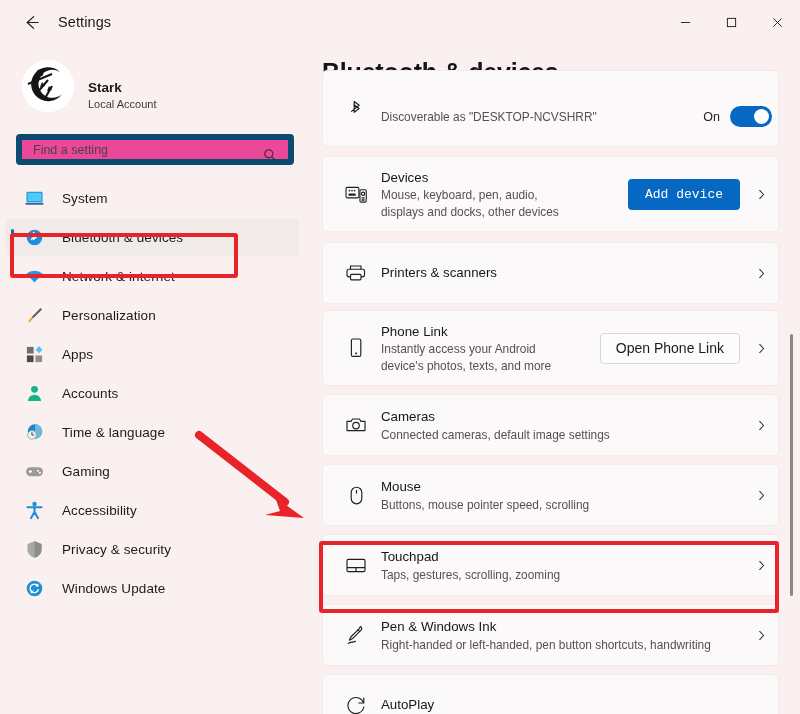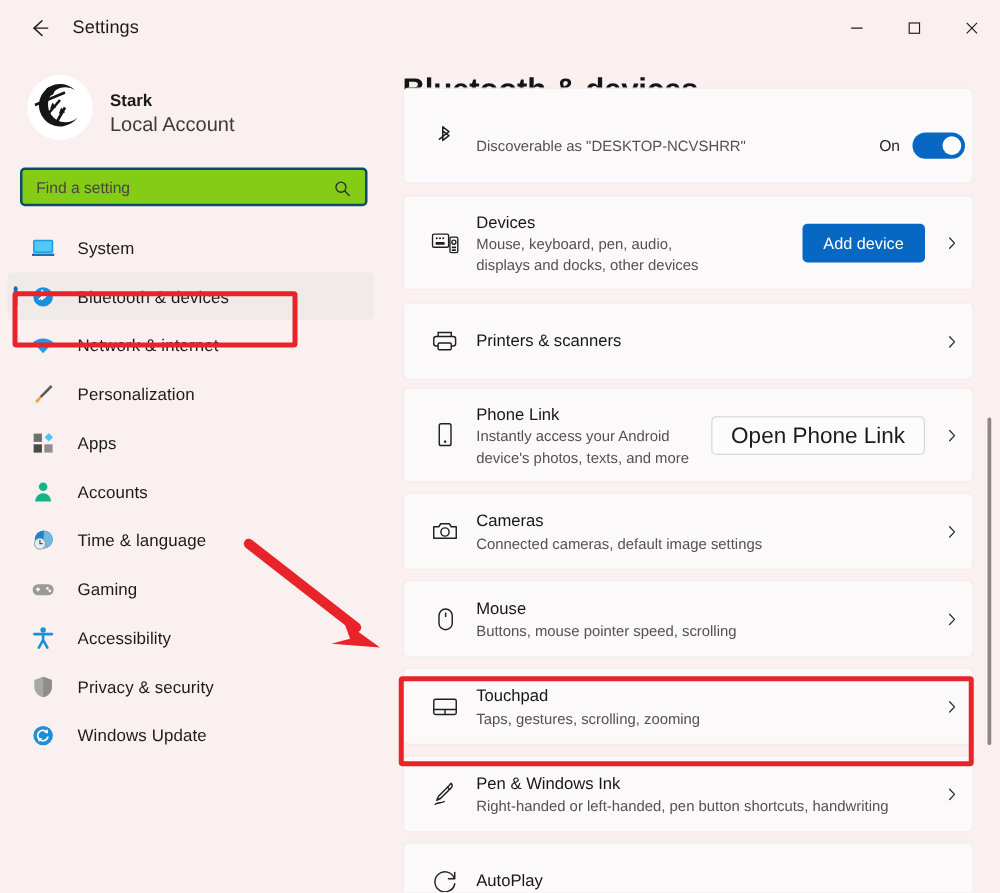--- a/index.html
+++ b/index.html
@@ -50,26 +50,26 @@
     display: flex; align-items: flex-end; margin: 16px 0 0 22px;
   }
   #avatar {
     width: 52px; height: 52px; border-radius: 50%;
     background: #ffffff; position: relative; overflow: hidden;
     flex: none;
   }
   #avatar svg { position: absolute; left: 0; top: 0; }
   #profile-text { margin-left: 14px; }
   #profile-name { font-size: 13.5px; font-weight: bold; color: #1b1b1b; line-height: 1.35; }
-  #profile-sub { font-size: 16px; color: #3b3b3b; line-height: 1.35; }
+  #profile-sub { font-size: 11px; color: #3b3b3b; line-height: 1.35; }
 
   #searchbox {
     position: relative; margin: 22px 0 0 16px;
     width: 278px; height: 31px;
-    background: #84cc16; border: 2px solid #0c4a6e; border-radius: 4px;
+    background: #ec4899; border: 6px solid #0c4a6e; border-radius: 4px;
     display: flex; 
   }
   #searchbox input {
     border: none; outline: none; background: transparent;
     font-family: "Liberation Sans", sans-serif;
     font-size: 12.5px; color: #2b2b2b;
     margin-left: 11px; width: 220px;
   }
   #searchbox input::placeholder { color: #4a4444; }
   #search-icon { position: absolute; right: 11px; top: 8px; }
@@ -122,28 +122,28 @@
   .card-title { font-size: 13.3px; color: #171717; line-height: 1.45; }
   .card-sub { font-size: 11.9px; color: #585050; line-height: 1.36; }
   .chev {
     width: 34px; flex: none; display: flex;
     align-items: center; justify-content: center; color: #2b2b2b;
   }
 
   .btn-primary {
     height: 31px; padding: 0 17px; border: none; border-radius: 4px;
     background: #0768c4; color: #ffffff;
-    font-family: Liberation Sans, sans-serif; font-size: 13px;
+    font-family: Liberation Mono, monospace; font-size: 13px;
     cursor: pointer; white-space: nowrap; margin-right: 4px;
   }
   .btn-secondary {
     height: 31px; padding: 0 15px;
     border: 1px solid #dcd5d4; border-radius: 4px;
     background: #fdfcfc; color: #1b1b1b;
-    font-family: "Liberation Sans", sans-serif; font-size: 18px;
+    font-family: "Liberation Sans", sans-serif; font-size: 14px;
     cursor: pointer; white-space: nowrap; margin-right: 4px;
   }
 
   .toggle-wrap { display: flex; align-items: center; margin-right: 6px; margin-top: 16px; }
   .toggle-label { font-size: 12.5px; color: #272121; margin-right: 10px; }
   .toggle {
     width: 42px; height: 21px; border-radius: 11px;
     background: #0768c4; position: relative; cursor: pointer;
   }
   .toggle .knob {

